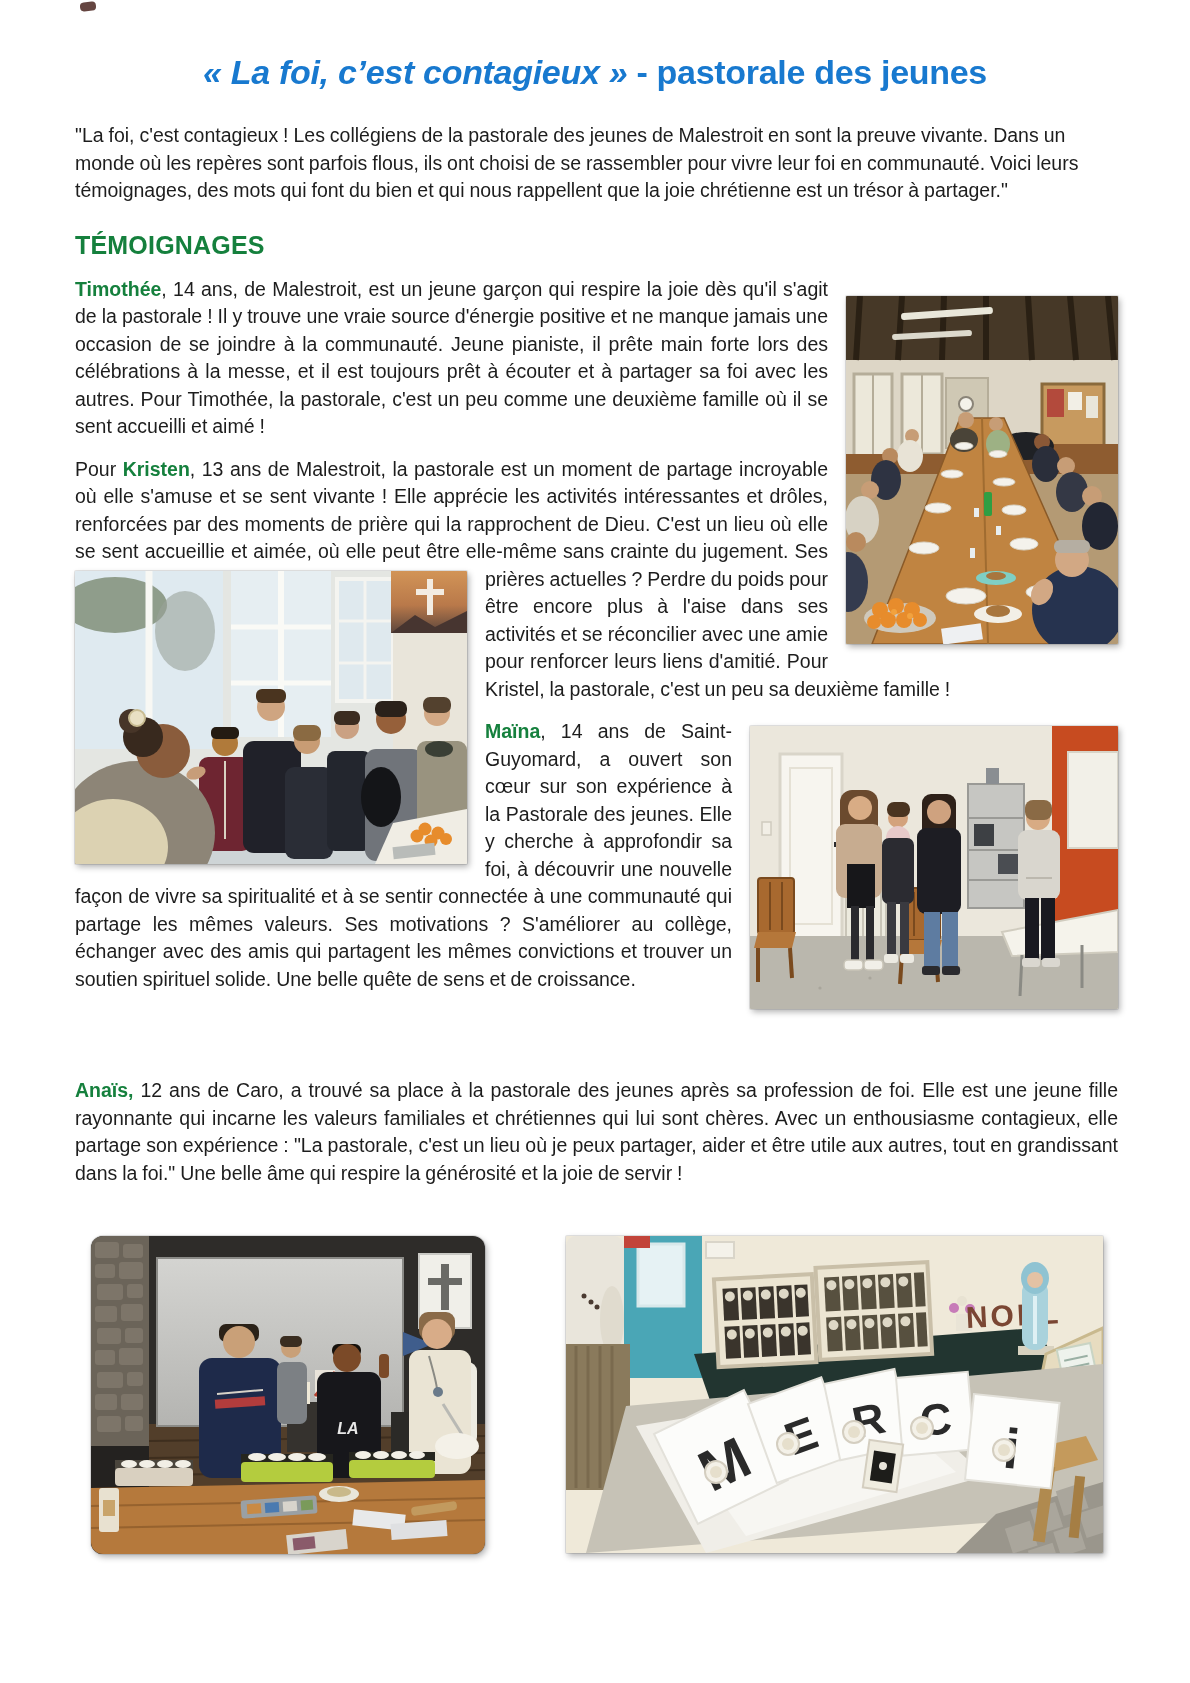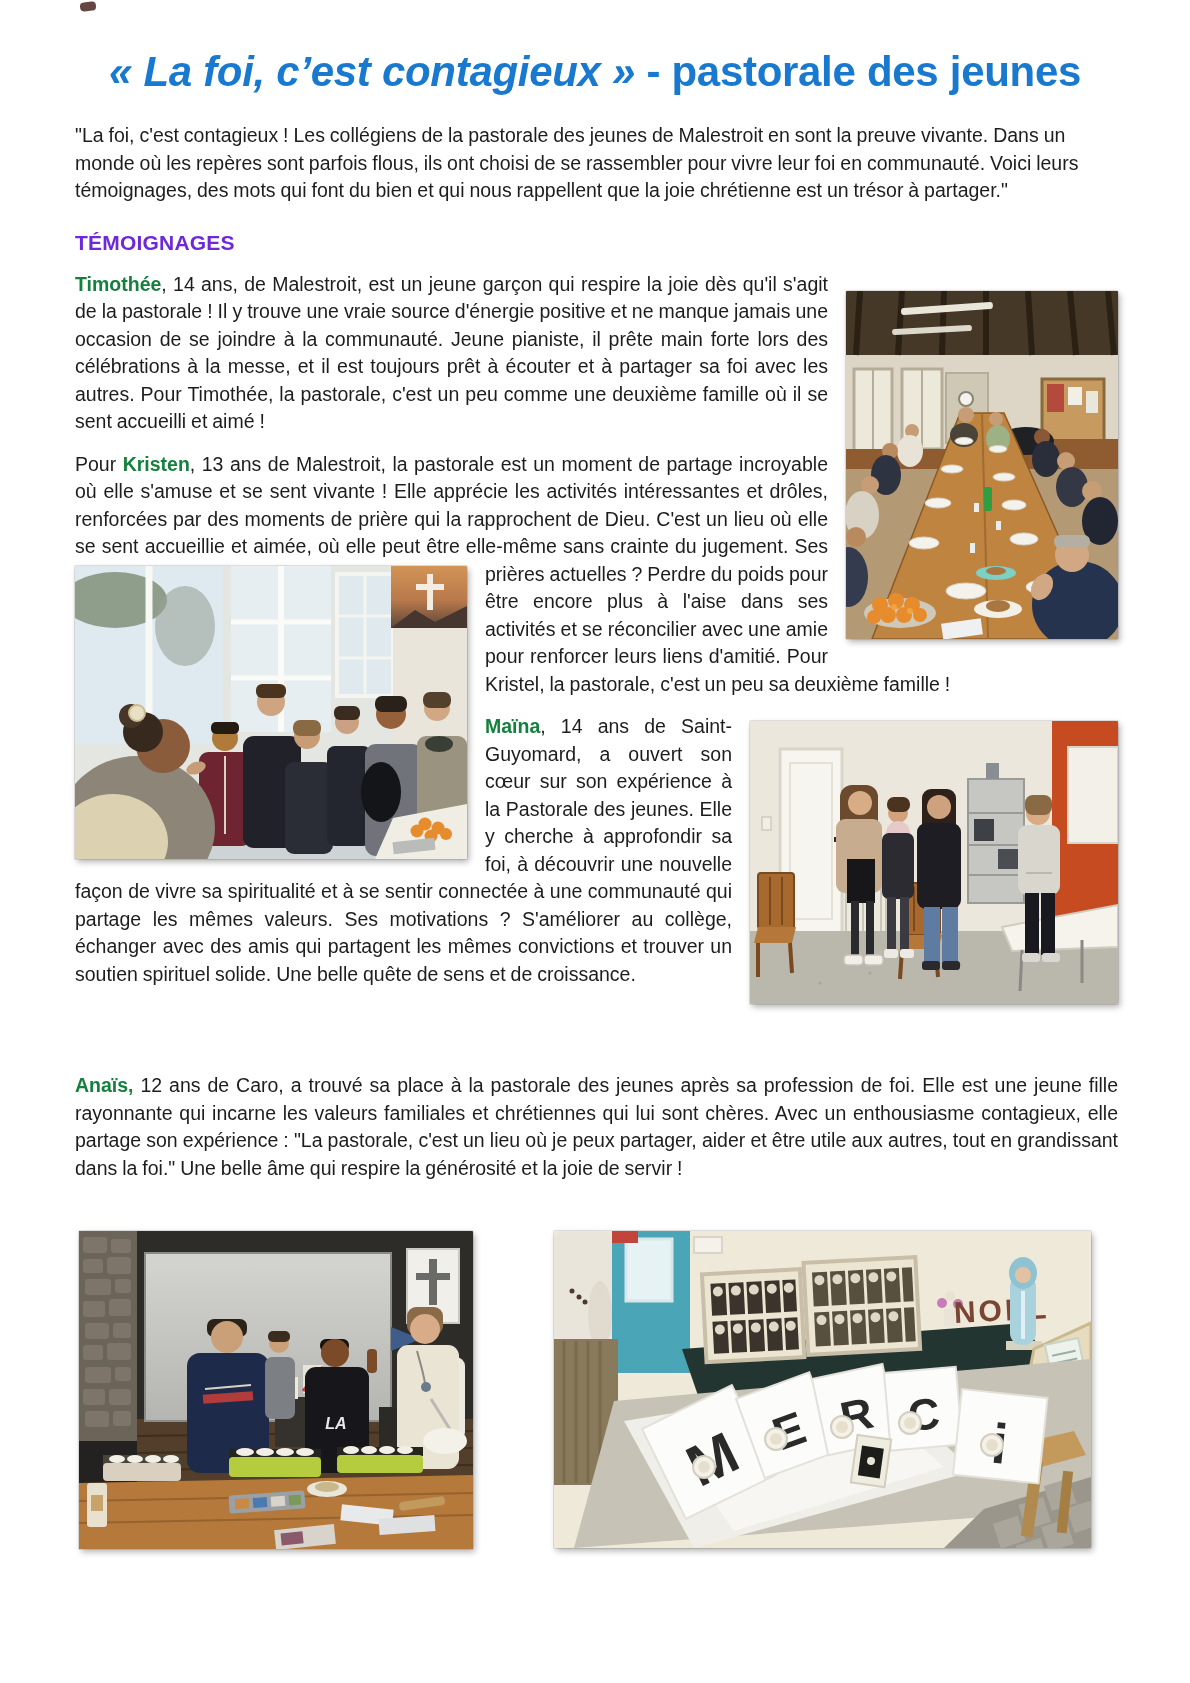--- a/index.html
+++ b/index.html
@@ -10,34 +10,34 @@
   }
   .page { position:relative; width:1190px; height:1683px; background:#fff; overflow:hidden; }
 
   .scan-artifact {
     position:absolute; left:80px; top:2px; width:16px; height:9px;
     background:#4a2420; border-radius:4px; transform:rotate(-6deg); opacity:.85;
   }
 
   h1.doc-title {
     margin:50px 60px 0 60px; text-align:center;
-    font-size:42px; line-height:44px; font-weight:bold;
+    font-size:34px; line-height:44px; font-weight:bold;
     color:#1879cf; letter-spacing:-0.3px;
   }
   h1 .t-quoted { font-style:italic; }
 
   .intro {
     margin:28px 72px 0 75px;
     font-size:19.5px; line-height:27.5px; color:#1d1d1d;
     text-align:left; word-spacing:-0.5px;
   }
 
   h2.section-heading {
     margin:26px 0 0 75px;
-    font-size:21px; font-weight:bold; color:#6d28d9; letter-spacing:0.2px;
+    font-size:25px; font-weight:bold; color:#15803d; letter-spacing:0.2px;
   }
 
   .article {
     margin:16px 72px 0 75px;
     font-size:19.5px; line-height:27.5px; color:#1d1d1d;
     text-align:justify; word-spacing:-0.5px;
   }
   .article p { margin:0 0 15px 0; }
   .name { color:#15803d; font-weight:bold; }
 
@@ -48,21 +48,21 @@
   }
   .photo svg { display:block; width:100%; height:100%; }
 
   .photo-dining { float:right; width:272px; height:348px; margin:20px 0 12px 18px; }
   .photo-group  { float:left;  width:392px; height:293px; margin:5px 18px 10px 0; }
   .photo-teens  { float:right; width:368px; height:283px; margin:8px 0 12px 18px; }
 
   .clear-para { clear:both; padding-top:56px; }
 
   .photos-row { clear:both; display:flex; align-items:flex-start; padding-top:34px; }
-  .photo-screen { width:394px; height:318px; margin-left:4px; }
+  .photo-screen { width:394px; height:318px; margin-left:16px;border-radius:12px; }
   .photo-merci  { width:537px; height:317px; margin-left:81px; }
 
   svg text { font-family:"Liberation Sans", sans-serif; }
 </style>
 </head>
 <body>
 
 <div class="page">
   <div class="scan-artifact"></div>
 

